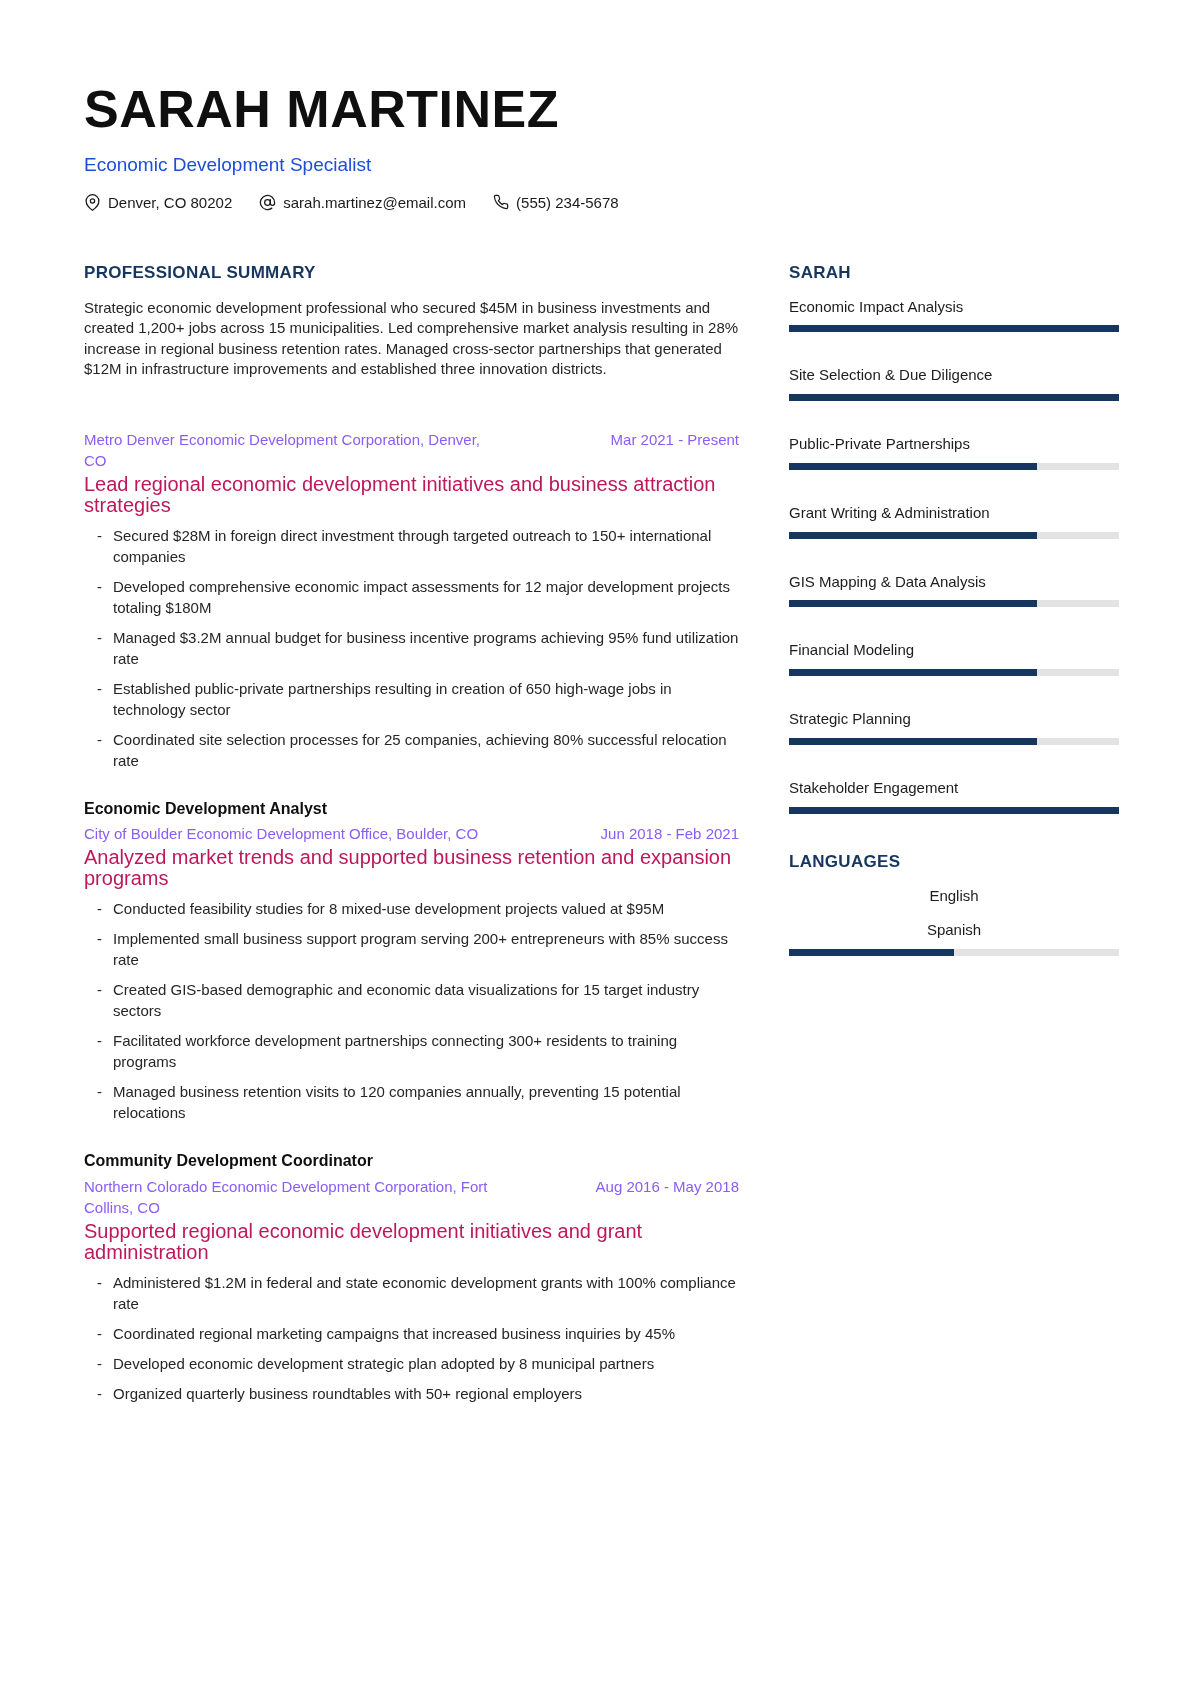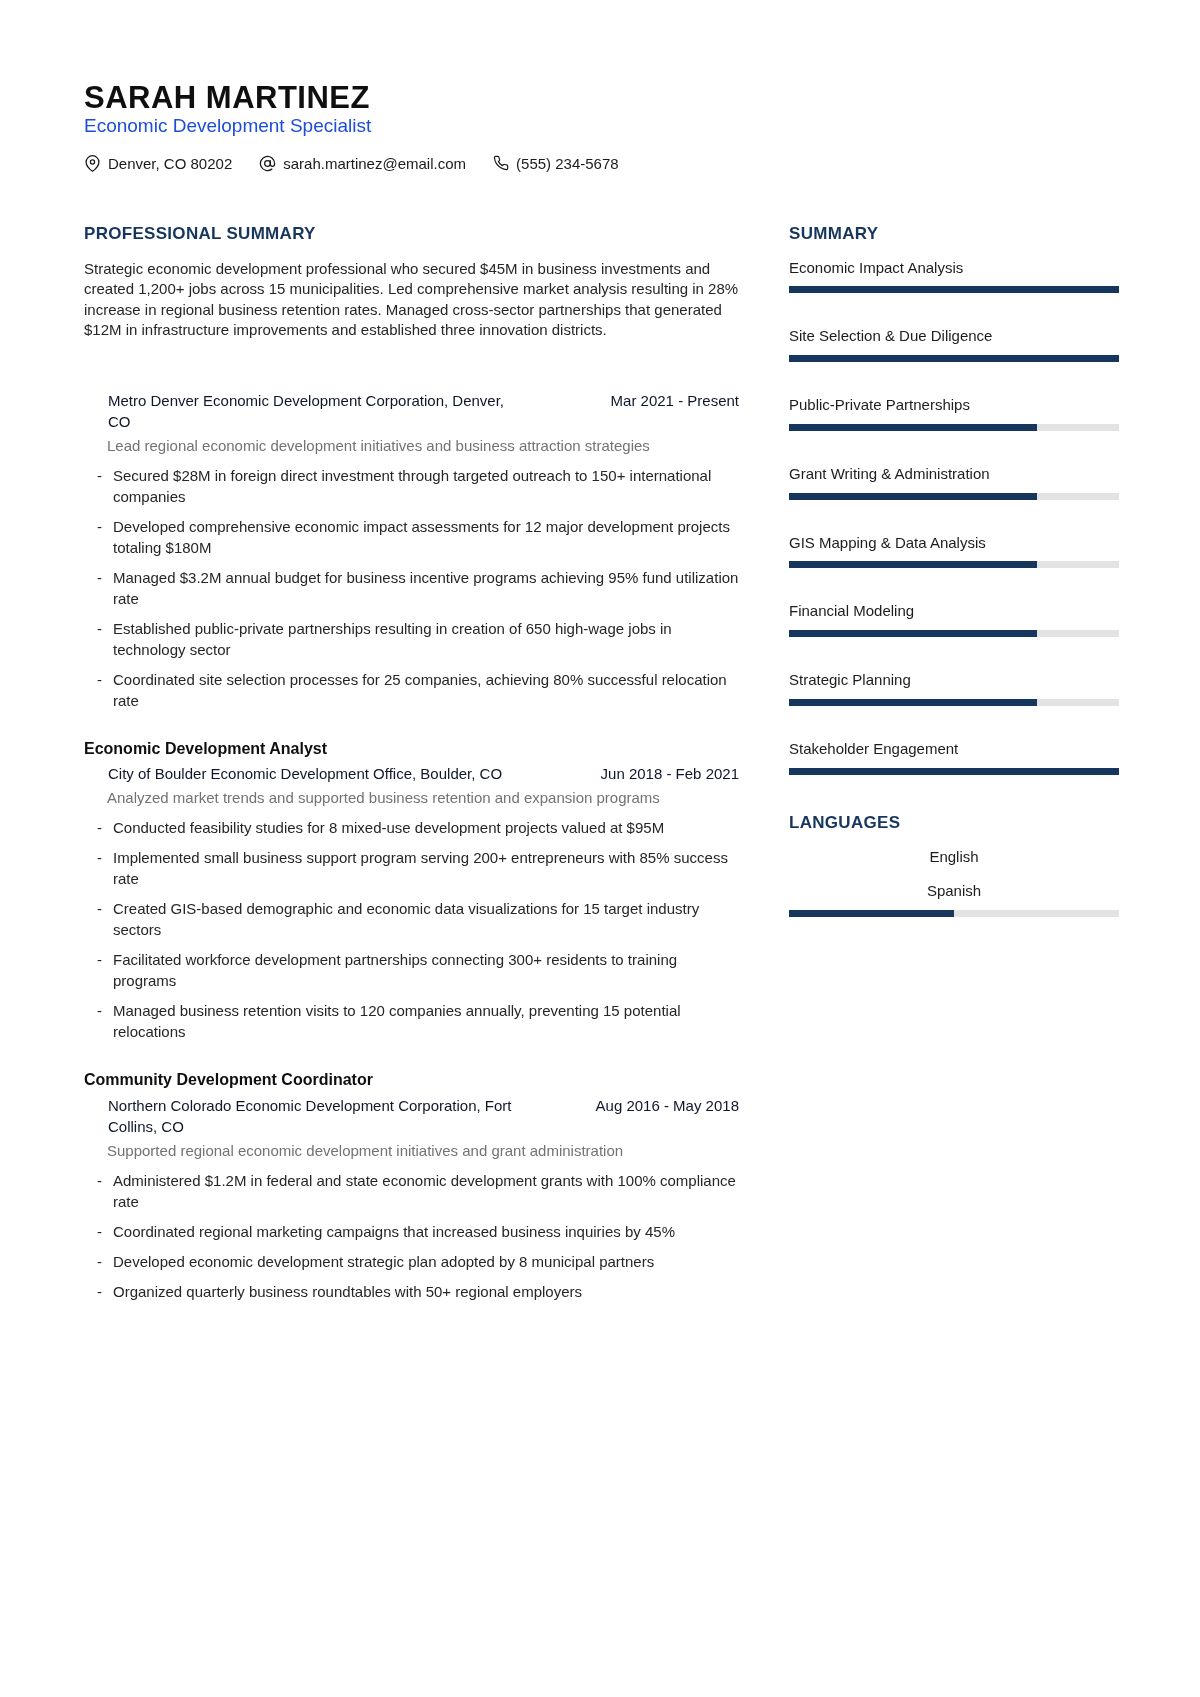--- a/index.html
+++ b/index.html
@@ -5,46 +5,46 @@
   * { margin: 0; padding: 0; box-sizing: border-box; }
   html, body { background: #ffffff; }
   body {
     width: 1200px; height: 1697px;
     font-family: "Liberation Sans", "DejaVu Sans", sans-serif;
     color: #222222;
     padding: 82px 81px 0 84px;
     overflow: hidden;
   }
   .name {
-    font-size: 31px; font-weight: 700; letter-spacing: 0.5px;
-    color: #0f0f0f; line-height: 1.05; margin-bottom: 0;
+    font-size: 52px; font-weight: 700; letter-spacing: 0.5px;
+    color: #0f0f0f; line-height: 1.05; margin-bottom: 17px;
   }
   .subtitle { font-size: 19px; color: #1d4ed8; margin-bottom: 18px; }
   .contact-row { display: flex; align-items: center; gap: 27px; font-size: 15px; color: #1b1b1b; }
   .contact-item { display: flex; align-items: center; gap: 7px; }
   .contact-item svg { display: block; }
 
   .columns { display: flex; gap: 50px; margin-top: 52px; }
   .main-col { width: 655px; flex: 0 0 655px; }
   .side-col { width: 330px; flex: 0 0 330px; }
 
   .section-heading {
     font-size: 17px; font-weight: 700; color: #17365d;
     letter-spacing: 0.3px; margin-bottom: 15px;
   }
   .summary-text { font-size: 15px; line-height: 20.5px; color: #262626; }
 
   .employment-section { margin-top: 49px; }
   .job { margin-bottom: 27px; }
   .job:last-child { margin-bottom: 0; }
   .job-title { font-size: 16px; font-weight: 700; color: #0f0f0f; line-height: 1.35; margin-bottom: 4px; }
-  .job-meta { display: flex; justify-content: space-between; align-items: flex-start; gap: 18px; font-size: 15px; line-height: 21px; color: #0f172a; margin-left: 24px; }
+  .job-meta { display: flex; justify-content: space-between; align-items: flex-start; gap: 18px; font-size: 15px; line-height: 21px; color: #8b5cf6; }
   .job-company { max-width: 420px; }
   .job-dates { white-space: nowrap; }
-  .job-description { font-size: 15px; line-height: 21px; color: #737373; margin-top: 3px; margin-left: 23px; }
+  .job-description { font-size: 20px; line-height: 21px; color: #be185d; margin-top: 3px; }
   .bullet-list { margin-top: 9px; }
   .bullet { display: flex; padding-left: 13px; margin-bottom: 9px; font-size: 15px; line-height: 21px; color: #262626; }
   .bullet:last-child { margin-bottom: 0; }
   .bullet-dash { width: 16px; flex: 0 0 16px; }
   .bullet-text { flex: 1; }
 
   .meter-item { margin-bottom: 34px; }
   .meter-label { font-size: 15px; color: #1d1d1d; margin-bottom: 9px; line-height: 1.25; }
   .meter-track { width: 100%; height: 7px; background: #e3e3e3; position: relative; }
   .meter-fill { height: 100%; background: #17365d; width: 0; }
@@ -202,21 +202,21 @@
 </div>
   </article>
 </div>
     </section>
 
   </main>
 
   <aside class="side-col">
 
     <section>
-      <div class="section-heading">SUMMARY</div>
+      <div class="section-heading">SARAH</div>
       <div>
   <div class="meter-item">
     <div class="meter-label">Economic Impact Analysis</div>
     <div class="meter-track">
       <div class="meter-fill" style="width: 100%;"></div>
     </div>
   </div>
 
   <div class="meter-item">
     <div class="meter-label">Site Selection &amp; Due Diligence</div>

